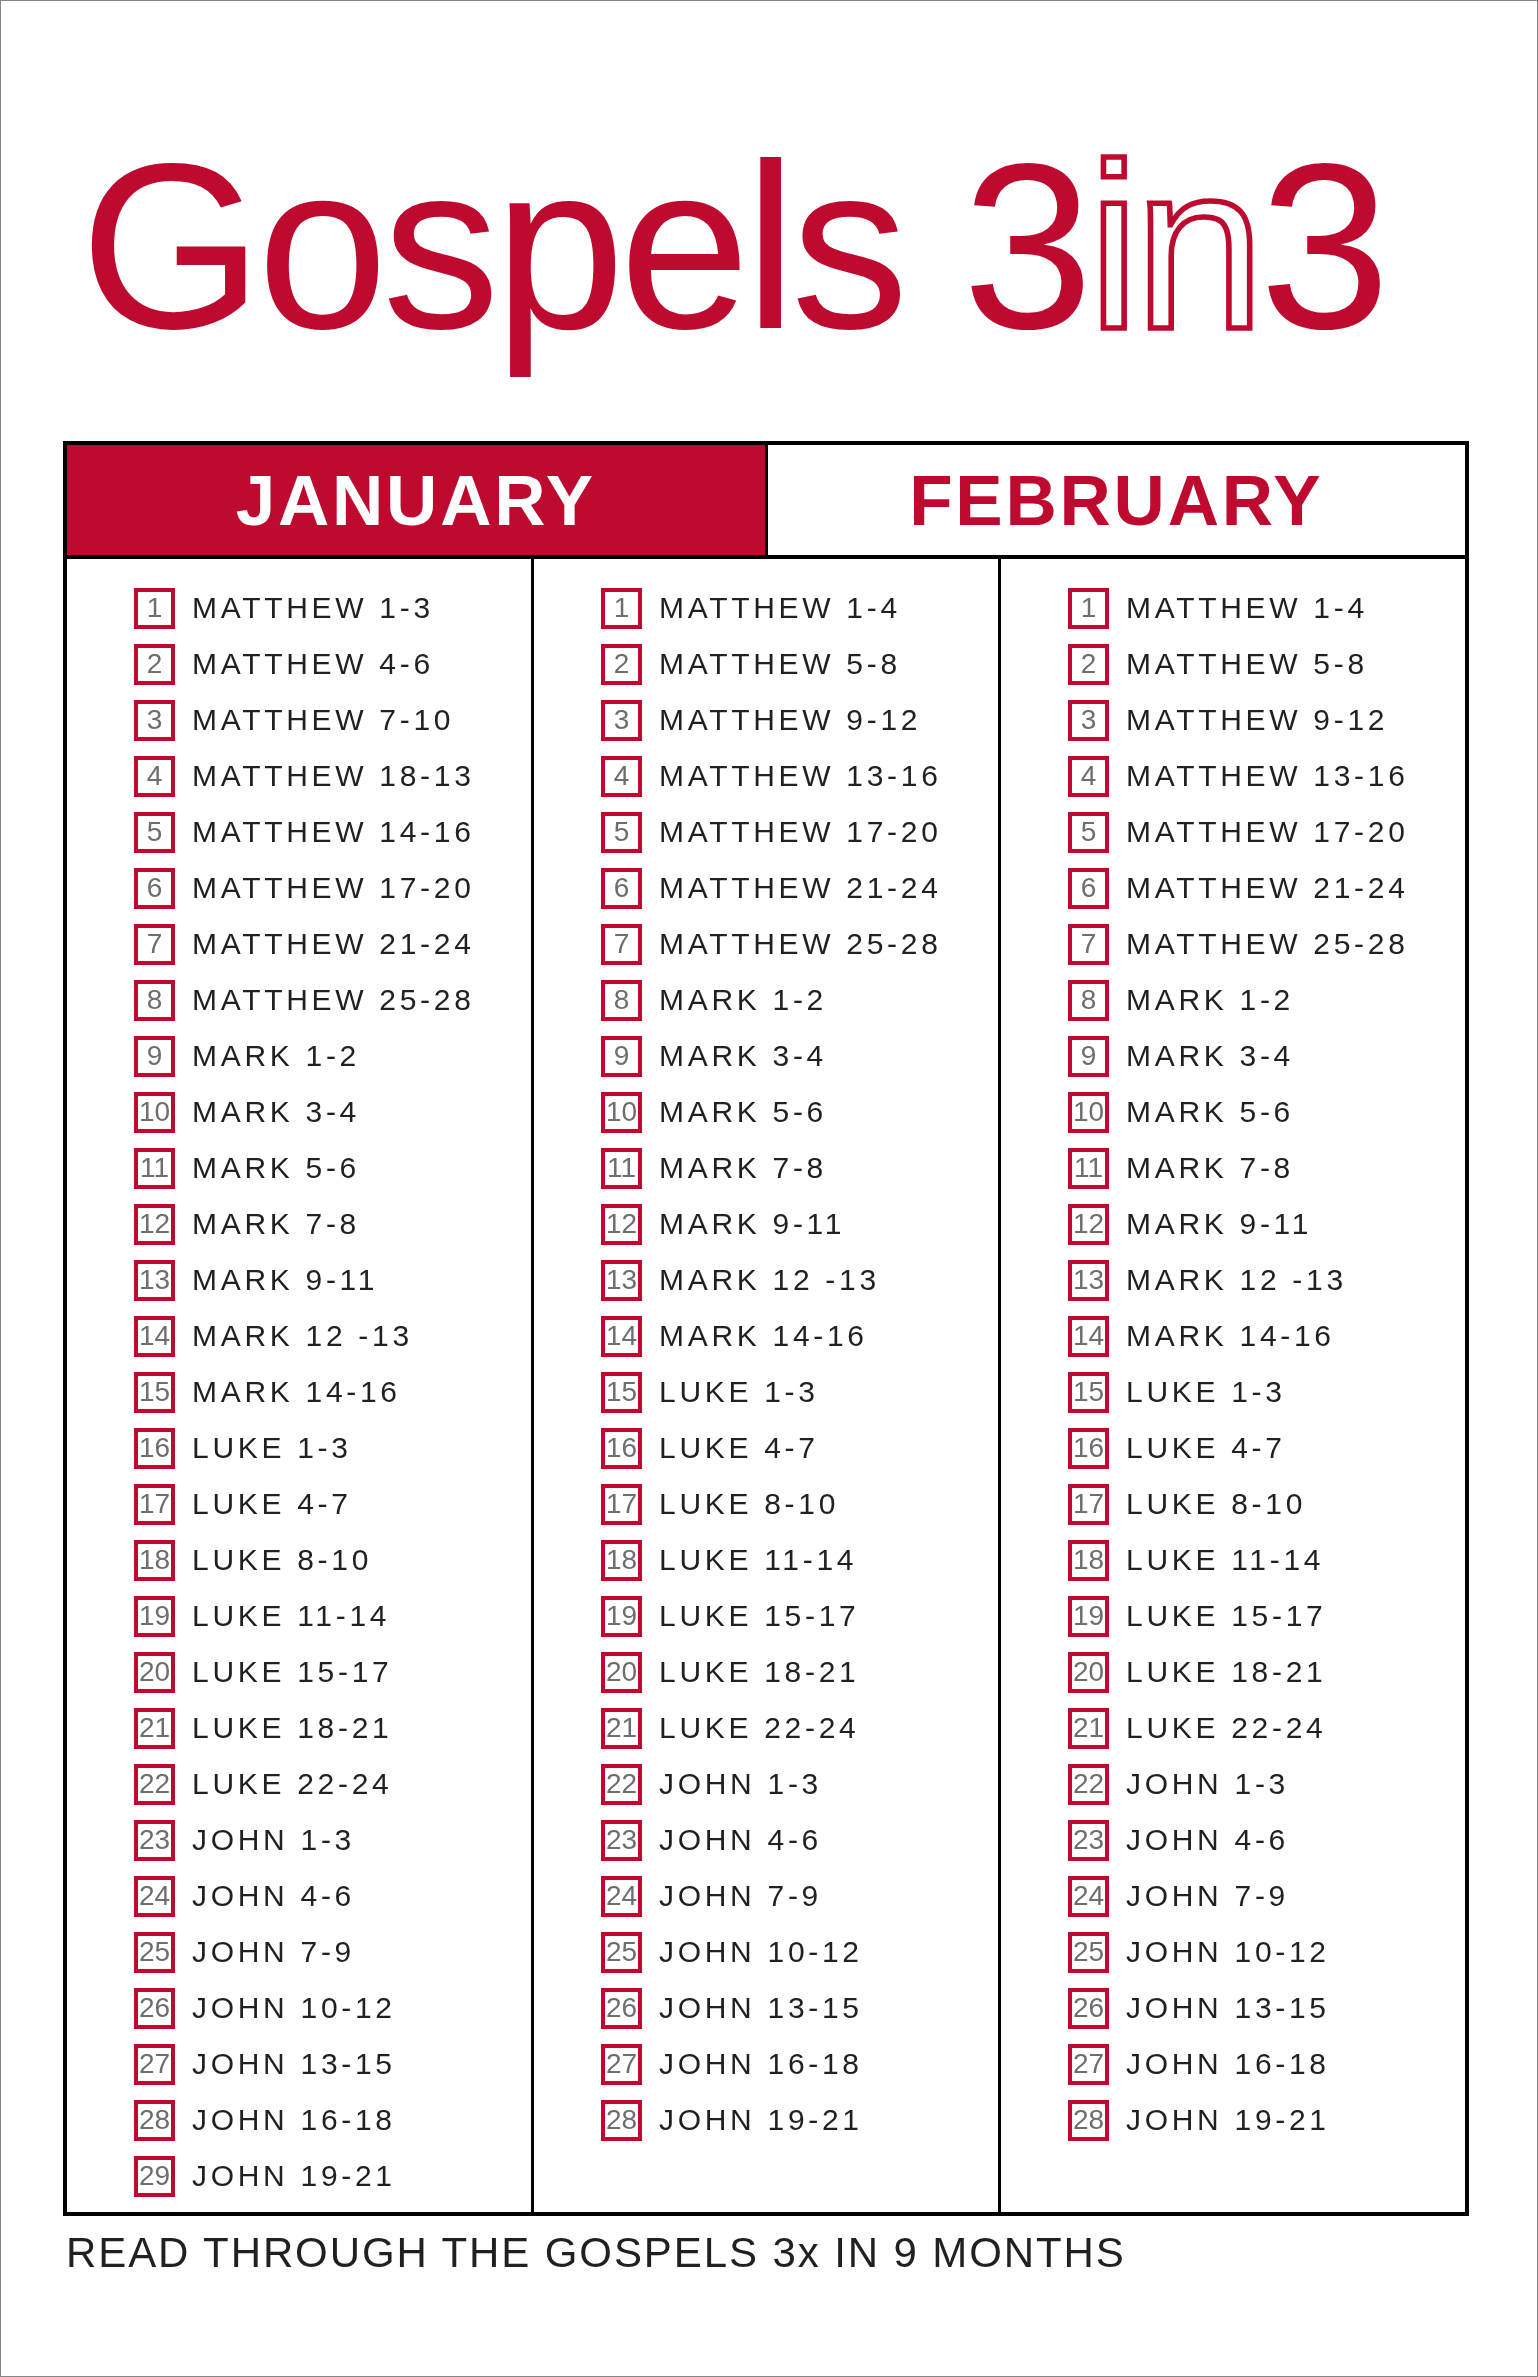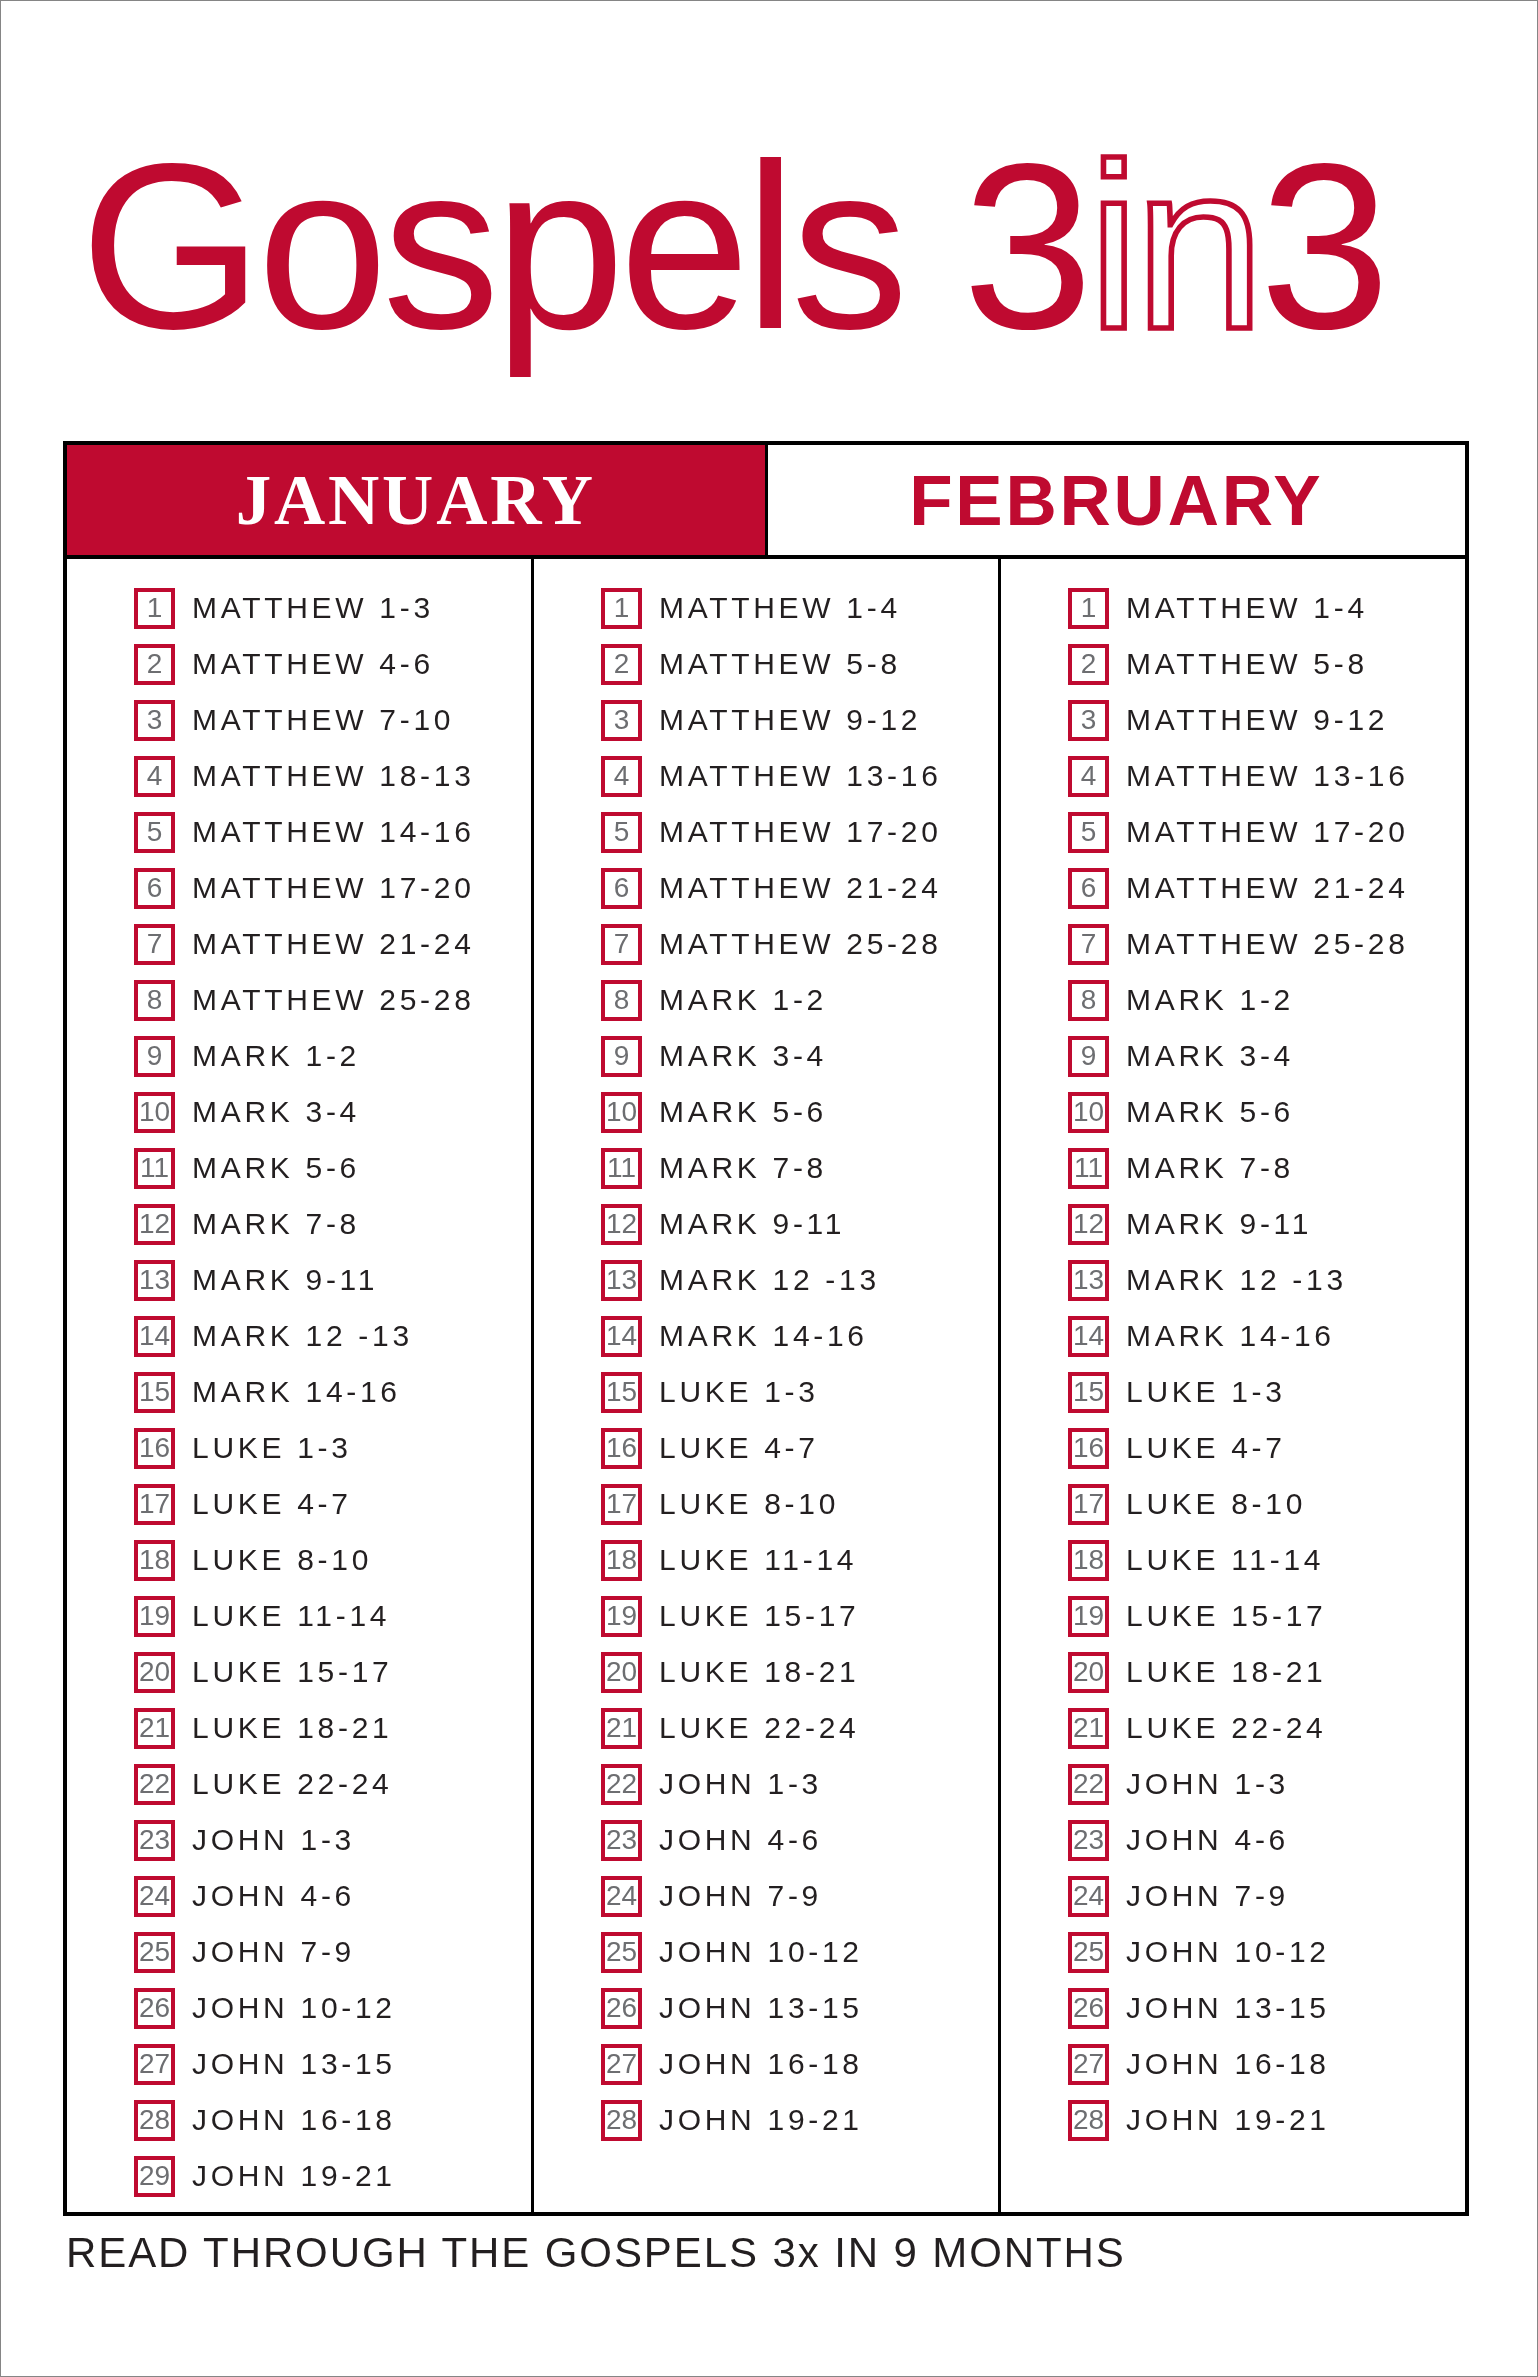--- a/index.html
+++ b/index.html
@@ -57,21 +57,21 @@
     flex: 1 1 0;
     display: flex;
     align-items: center;
     justify-content: center;
     font-size: 71px;
     font-weight: bold;
     letter-spacing: 2.8px;
     white-space: nowrap;
   }
   .hcell + .hcell { border-left: 3.7px solid #000000; }
-  .hcell.red   { background: var(--red, #BF0A30); color: #ffffff; font-family: Liberation Serif, serif; }
+  .hcell.red   { background: var(--red, #BF0A30); color: #ffffff; }
   .hcell.white { background: #ffffff; color: var(--red, #BF0A30); }
   .body-row {
     display: flex;
     flex: 1 1 auto;
   }
   .mcol {
     flex: 1 1 0;
     padding: 28px 0 0 67px;
     box-sizing: border-box;
   }

